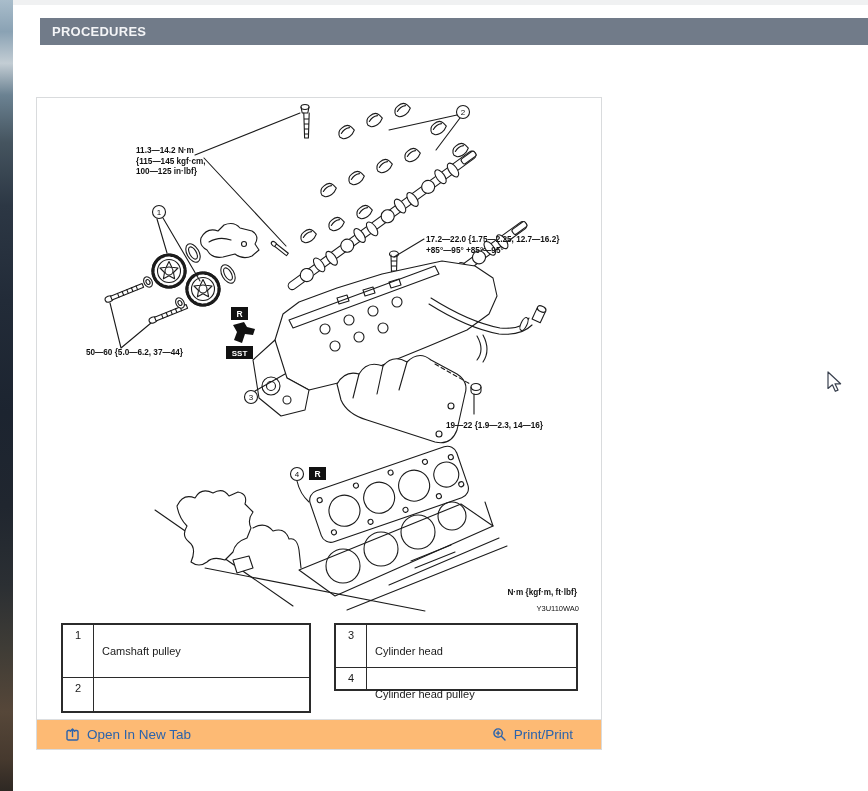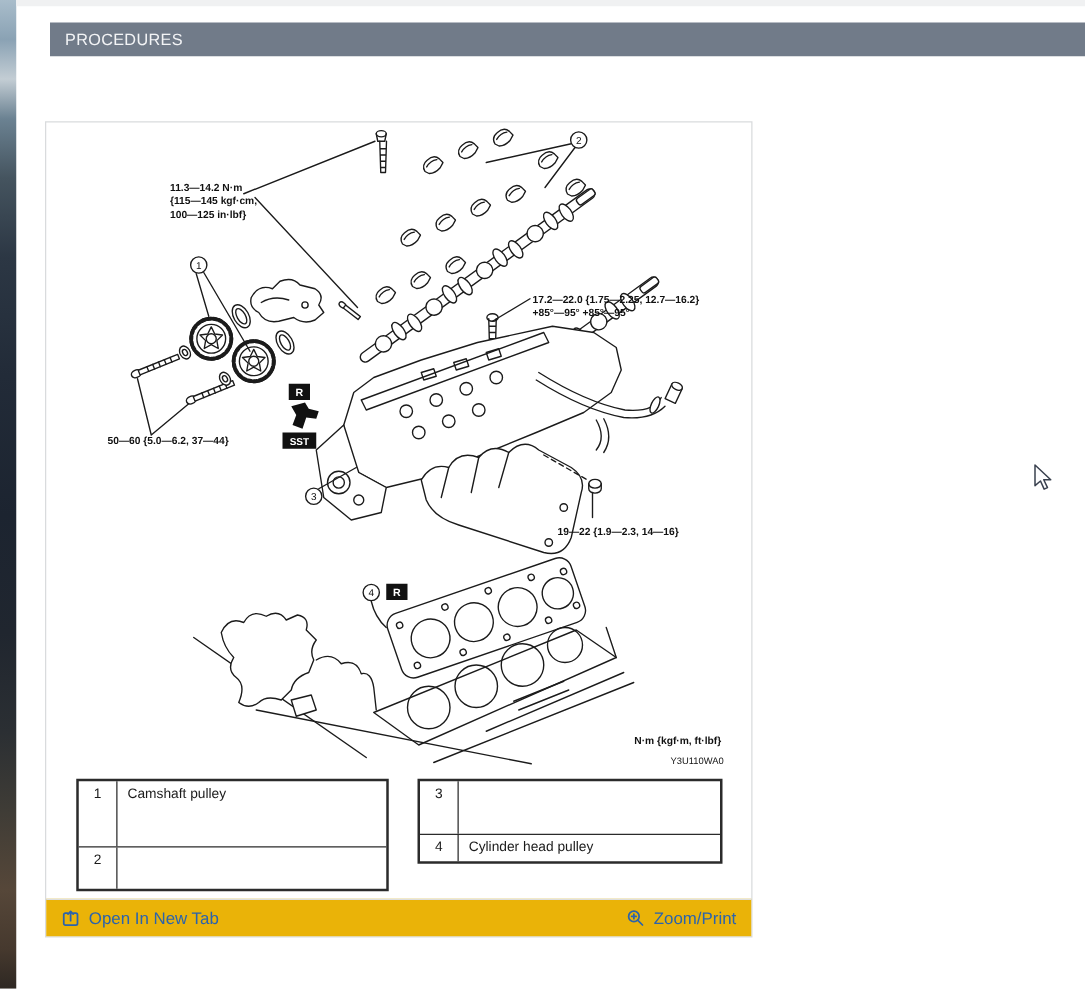--- a/index.html
+++ b/index.html
@@ -11,49 +11,49 @@
   .edge-strip{
     position:absolute;left:0;top:0;width:13px;height:791px;
     background:linear-gradient(180deg,
       #a9bdcb 0%, #8aa2b4 4%, #c3cdd4 8%, #6b8292 12%, #45545f 18%,
       #2c3744 26%, #222b38 38%, #1c2430 52%, #20262f 64%, #2b2f33 74%,
       #3f3c36 82%, #564739 90%, #46392e 96%, #2e2823 100%);
   }
   .top-band{position:absolute;left:13px;right:0;top:0;height:5px;background:#f0f1f2;}
   .procedures-bar{
     position:absolute;left:40px;right:0;top:18px;height:27px;background:#717b89;
-    color:#f3f4f6;font-size:13px;font-weight:normal;letter-spacing:.25px;
+    color:#f3f4f6;font-size:13px;font-weight:bold;letter-spacing:.25px;
     line-height:27px;padding-left:12px;box-sizing:border-box;
   }
   .diagram-panel{
     position:absolute;left:36px;top:97px;width:566px;height:653px;
     background:#ffffff;border:1px solid #d9dbdd;box-sizing:border-box;
   }
   .diagram-svg{position:absolute;left:0;top:0;}
   
   .legend-table{
     position:absolute;background:#fff;border:2px solid #2b2b2b;box-sizing:border-box;
     font-size:11px;color:#1a1a1a;
   }
   .legend-table .lrow{display:flex;}
   .legend-table .lrow + .lrow{border-top:1px solid #2b2b2b;}
   .legend-table .num{
     width:31px;flex:none;border-right:1px solid #2b2b2b;text-align:center;
     padding-top:4px;box-sizing:border-box;
   }
-  .legend-table .lbl{flex:1;padding:4px 0 0 8px;}
+  .legend-table .lbl{flex:1;padding:20px 0 0 8px;}
   .h-tall-l{height:52px;} .h-short-l{height:33px;}
   .h-tall-r{height:42px;} .h-short-r{height:21px;}
   .legend-left{left:24px;top:525px;width:250px;}
   .legend-right{left:297px;top:525px;width:244px;}
   
   .panel-footer{
-    position:absolute;left:0;right:0;bottom:0;height:30px;background:#eab308;
+    position:absolute;left:0;right:0;bottom:0;height:30px;background:#fdba74;
     border-top:1px solid #dcdee0;display:flex;align-items:center;
-    justify-content:space-between;padding:0 12px;box-sizing:border-box;
+    justify-content:space-between;padding:0 28px;box-sizing:border-box;
   }
   .footer-link{
     color:#2b63ac;font-size:13.5px;display:flex;align-items:center;gap:7px;
     cursor:pointer;text-decoration:none;
   }
   .footer-link svg{display:block;}
   .mouse-cursor{position:absolute;left:827px;top:371px;}
 </style>
 </head>
 <body>
@@ -310,40 +310,41 @@
       <div class="lbl">Camshaft pulley</div>
     </div>
     <div class="lrow h-short-l">
       <div class="num">2</div>
     </div>
   </div>
 
   <div class="legend-table legend-right">
     <div class="lrow h-tall-r">
       <div class="num">3</div>
+      <div class="lbl">Cylinder head</div>
     </div>
     <div class="lrow h-short-r">
       <div class="num">4</div>
       <div class="lbl">Cylinder head pulley</div>
     </div>
   </div>
 
   <div class="panel-footer">
     <a class="footer-link">
       <svg width="15" height="15" viewBox="0 0 15 15">
         <path d="M5,3.5 H3.3 A1.3,1.3 0 0 0 2,4.8 V11.7 A1.3,1.3 0 0 0 3.3,13 H11.7 A1.3,1.3 0 0 0 13,11.7 V4.8 A1.3,1.3 0 0 0 11.7,3.5 H10" fill="none" stroke="#2b63ac" stroke-width="1.4" stroke-linecap="round"></path>
         <path d="M7.5,9.5 V2.4 M5.4,4.3 L7.5,2.1 L9.6,4.3" fill="none" stroke="#2b63ac" stroke-width="1.4" stroke-linecap="round" stroke-linejoin="round"></path>
       </svg>
       <span>Open In New Tab</span>
     </a>
     <a class="footer-link">
       <svg width="15" height="15" viewBox="0 0 15 15">
         <circle cx="6.1" cy="6.1" r="4.2" fill="none" stroke="#2b63ac" stroke-width="1.4"></circle>
         <path d="M9.3,9.3 L13,13 M6.1,4.3 V7.9 M4.3,6.1 H7.9" fill="none" stroke="#2b63ac" stroke-width="1.4" stroke-linecap="round"></path>
       </svg>
-      <span>Zoom/Print</span>
+      <span>Print/Print</span>
     </a>
   </div>
 </div>
 
 <svg class="mouse-cursor" width="16" height="22" viewBox="0 0 16 22">
   <path d="M1,1 L1,17.5 L5.4,13.8 L8.3,20.3 L11,19.1 L8,12.8 L13.6,12.8 Z" fill="#fdfdfe" stroke="#39404e" stroke-width="1.2" stroke-linejoin="round"></path>
 </svg>
 
 </body></html>

